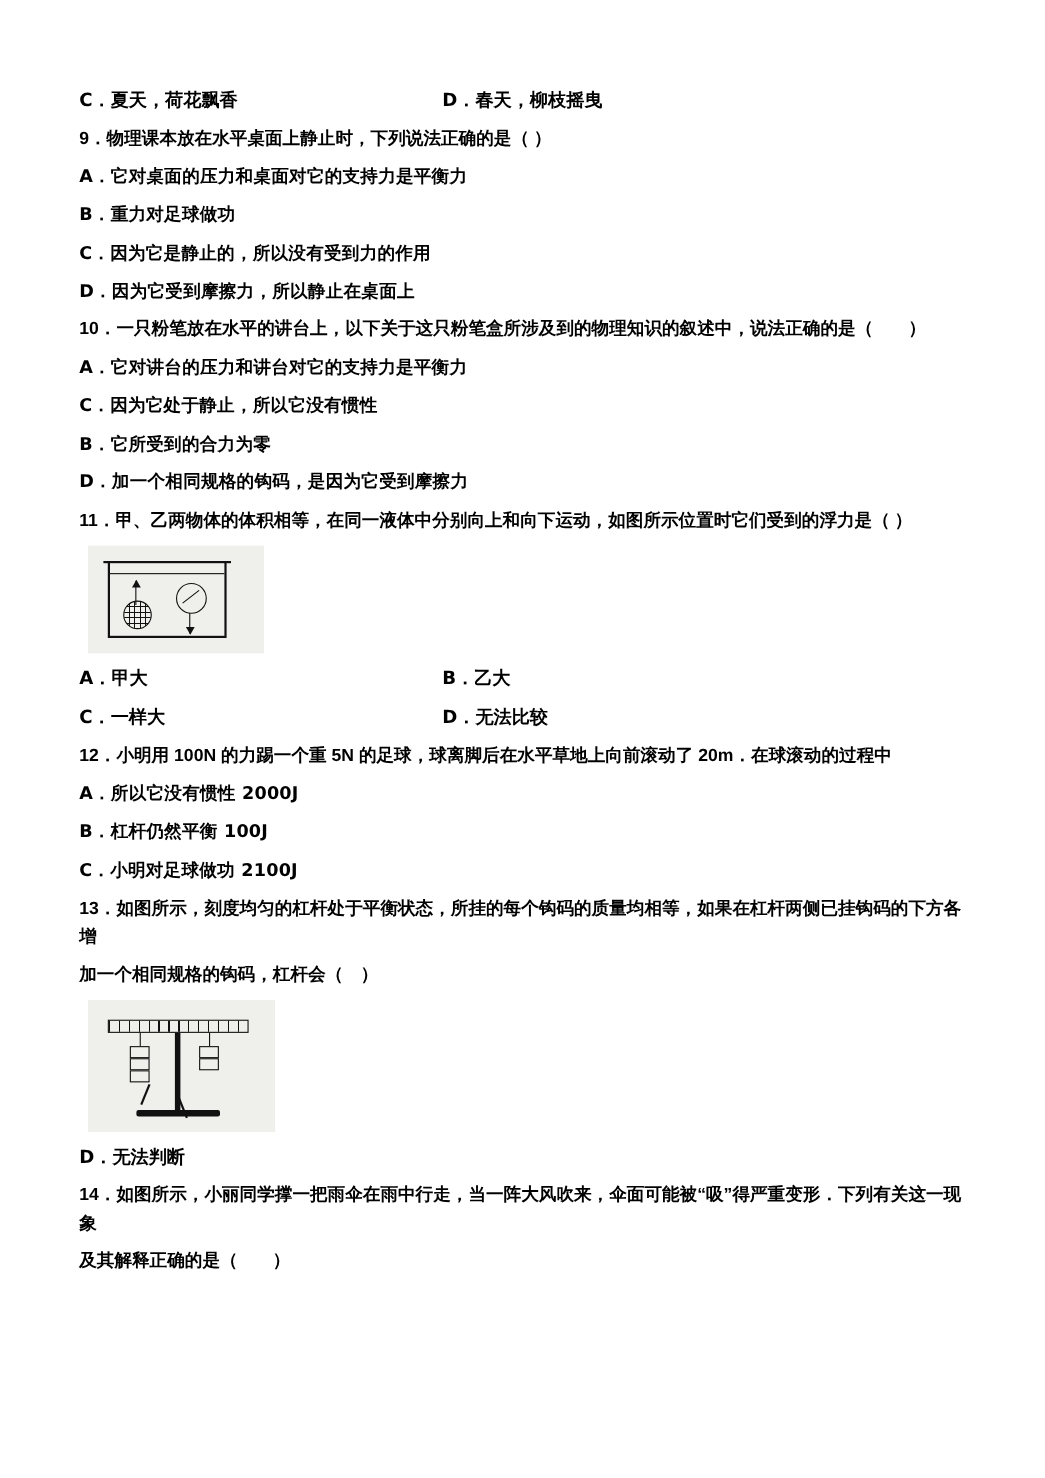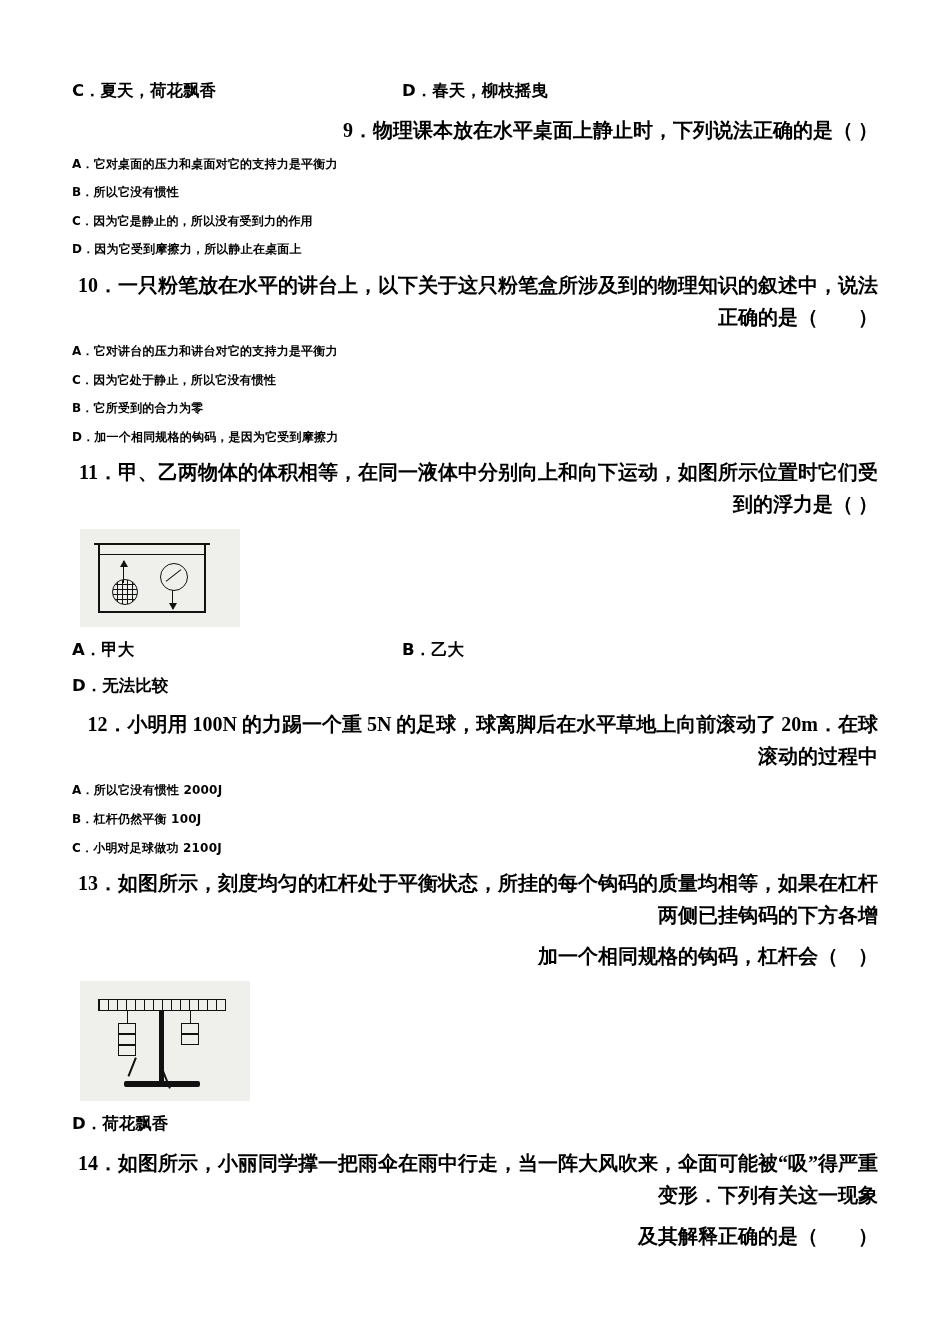--- a/index.html
+++ b/index.html
@@ -15,34 +15,33 @@
     position: relative;
   }
   .page {
     position: relative;
     width: 950px;
     height: 988px;
     box-sizing: border-box;
     padding: 78px 72px 40px 72px;
   }
   .line {
-    font-size: 12px;
+    font-size: 16px;
     line-height: 1.55;
     margin: 0 0 10px 0;
     font-family: "DejaVu Sans", sans-serif;
     font-weight: bold;
     letter-spacing: 0.2px;
   }
   .qline {
-    font-size: 20px;
+    font-size: 16px;
     line-height: 1.6;
     margin: 0 0 9px 0;
-    font-family: Liberation Serif, serif;
+    font-family: Liberation Sans, sans-serif;
     font-weight: bold;
-    text-align: right;
   }
   .opt-row {
     display: flex;
     margin: 0 0 10px 0;
   }
   .opt {
     font-size: 16.5px;
     font-family: "DejaVu Sans", sans-serif;
     font-weight: bold;
     line-height: 1.55;
@@ -235,21 +234,21 @@
 
 <div class="page">
 
   <div class="opt-row">
     <div class="opt opt-a">C．夏天，荷花飘香</div>
     <div class="opt opt-single">D．春天，柳枝摇曳</div>
   </div>
 
   <div class="qline">9．物理课本放在水平桌面上静止时，下列说法正确的是（ ）</div>
   <div class="line">A．它对桌面的压力和桌面对它的支持力是平衡力</div>
-  <div class="line">B．所以它没有惯性</div>
+  <div class="line">B．重力对足球做功</div>
   <div class="line">C．因为它是静止的，所以没有受到力的作用</div>
   <div class="line">D．因为它受到摩擦力，所以静止在桌面上</div>
 
   <div class="qline">10．一只粉笔放在水平的讲台上，以下关于这只粉笔盒所涉及到的物理知识的叙述中，说法正确的是（　　）</div>
   <div class="line">A．它对讲台的压力和讲台对它的支持力是平衡力</div>
   <div class="line">C．因为它处于静止，所以它没有惯性</div>
   <div class="line">B．它所受到的合力为零</div>
   <div class="line">D．加一个相同规格的钩码，是因为它受到摩擦力</div>
 
   <div class="qline">11．甲、乙两物体的体积相等，在同一液体中分别向上和向下运动，如图所示位置时它们受到的浮力是（ ）</div>
@@ -264,20 +263,21 @@
         <div class="ballB"></div>
       </div>
     </div>
   </div>
 
   <div class="opt-row">
     <div class="opt opt-a">A．甲大</div>
     <div class="opt opt-single">B．乙大</div>
   </div>
   <div class="opt-row">
+    <div class="opt opt-a">C．一样大</div>
     <div class="opt opt-single">D．无法比较</div>
   </div>
 
   <div class="qline">12．小明用 100N 的力踢一个重 5N 的足球，球离脚后在水平草地上向前滚动了 20m．在球滚动的过程中</div>
   <div class="line">A．所以它没有惯性 2000J</div>
   <div class="line">B．杠杆仍然平衡 100J</div>
   <div class="line">C．小明对足球做功 2100J</div>
 
   <div class="qline">13．如图所示，刻度均匀的杠杆处于平衡状态，所挂的每个钩码的质量均相等，如果在杠杆两侧已挂钩码的下方各增</div>
   <div class="qline">加一个相同规格的钩码，杠杆会（　）</div>
@@ -295,19 +295,19 @@
       <div class="wt" style="left:38px; top:53px;"></div>
       <div class="wt" style="left:38px; top:64px;"></div>
 
       <div class="hang" style="left:110px; top:30px; height:12px;"></div>
       <div class="wt" style="left:101px; top:42px;"></div>
       <div class="wt" style="left:101px; top:53px;"></div>
     </div>
   </div>
 
   <div class="opt-row">
-    <div class="opt opt-single">D．荷花飘香</div>
+    <div class="opt opt-single">D．无法判断</div>
   </div>
 
   <div class="qline">14．如图所示，小丽同学撑一把雨伞在雨中行走，当一阵大风吹来，伞面可能被“吸”得严重变形．下列有关这一现象</div>
   <div class="qline">及其解释正确的是（　　）</div>
 
 </div>
 
 </body></html>

